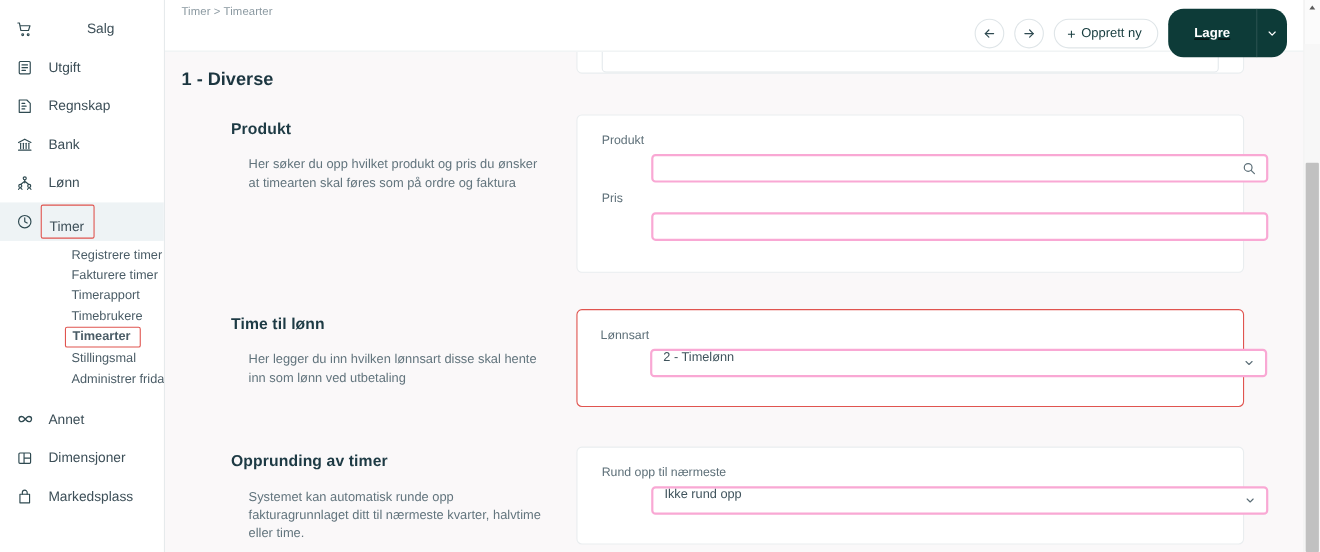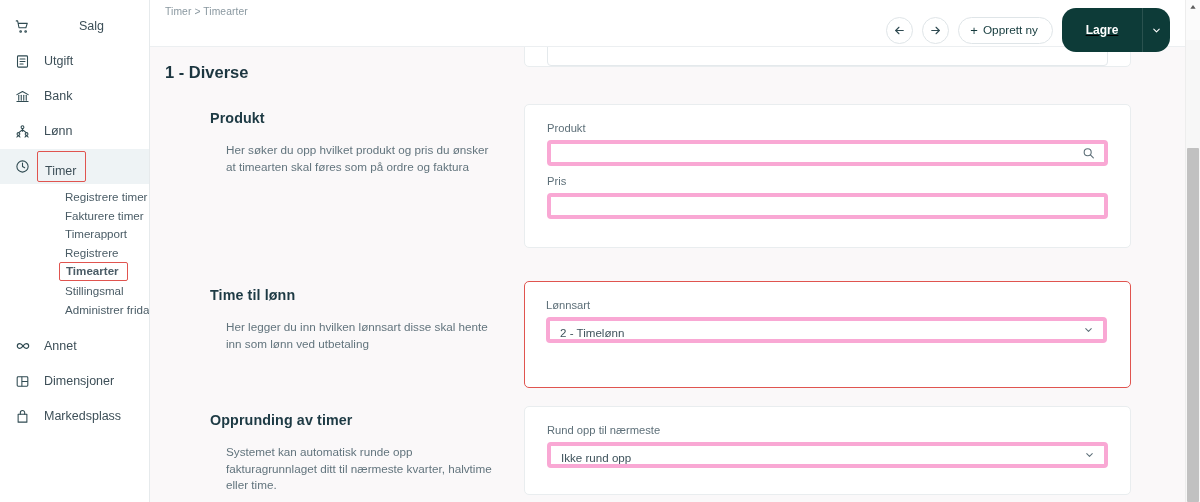--- a/index.html
+++ b/index.html
@@ -214,29 +214,30 @@
   .field { position: absolute; }
   .f-label {
     font-size: 11.2px;
     color: #5d6f78;
     margin-bottom: 6px;
     display: block;
   }
   .f-input {
     position: relative;
     width: 561px; height: 26px;
-    border: 4px solid #f9a8d4;
+    border: 2px solid #f9a8d4;
     border-radius: 4px;
     background: #fff;
     display: flex;
-    align-items: flex-end;
+    align-items: flex-start;
     padding: 0 10px;
     font-size: 11.6px;
     color: #3f535c;
     cursor: text;
+    margin-left: 45px;
   }
   .f-input.select { cursor: pointer; }
   .f-adorn {
     position: absolute;
     right: 9px; top: 50%;
     transform: translateY(-50%);
     color: #5d6f78;
     display: flex;
     pointer-events: none;
   }
@@ -295,20 +296,31 @@
         <svg width="15" height="15" viewBox="0 0 24 24" fill="none" stroke="currentColor" stroke-width="1.7" stroke-linecap="round" stroke-linejoin="round">
             <rect x="4" y="3" width="16" height="18" rx="1.5"></rect>
             <line x1="8" y1="8" x2="16" y2="8"></line>
             <line x1="8" y1="12" x2="16" y2="12"></line>
             <line x1="8" y1="16" x2="13" y2="16"></line>
           </svg>
       </span>
       <span class="nav-label">Utgift</span>
     </div>
 
+    <div class="nav-item">
+      <span class="nav-ico">
+        <svg width="15" height="15" viewBox="0 0 24 24" fill="none" stroke="currentColor" stroke-width="1.7" stroke-linecap="round" stroke-linejoin="round">
+            <path d="M4 3h11l5 5v13H4z"></path>
+            <line x1="8" y1="8" x2="12" y2="8"></line>
+            <line x1="8" y1="12" x2="14" y2="12"></line>
+            <line x1="8" y1="16" x2="12" y2="16"></line>
+          </svg>
+      </span>
+      <span class="nav-label">Regnskap</span>
+    </div>
 
     <div class="nav-item">
       <span class="nav-ico">
         <svg width="15" height="15" viewBox="0 0 24 24" fill="none" stroke="currentColor" stroke-width="1.7" stroke-linecap="round" stroke-linejoin="round">
             <path d="M3 9l9-5 9 5"></path>
             <line x1="3" y1="20" x2="21" y2="20"></line>
             <line x1="6" y1="10" x2="6" y2="18"></line>
             <line x1="10" y1="10" x2="10" y2="18"></line>
             <line x1="14" y1="10" x2="14" y2="18"></line>
             <line x1="18" y1="10" x2="18" y2="18"></line>
@@ -344,21 +356,21 @@
       <div class="sub-item">
         <span>Registrere timer</span>
       </div>
       <div class="sub-item">
         <span>Fakturere timer</span>
       </div>
       <div class="sub-item">
         <span>Timerapport</span>
       </div>
       <div class="sub-item">
-        <span>Registrere</span>
+        <span>Timebrukere</span>
       </div>
       <div class="sub-item">
         <span class="annot">Timearter</span>
       </div>
       <div class="sub-item">
         <span>Stillingsmal</span>
       </div>
       <div class="sub-item">
         <span>Administrer fridager</span>
       </div>
@@ -467,21 +479,21 @@
             </div>
           </div>
         </div>
 
         <div class="section" style="top:240px;">
           <div class="sec-left">
             <h2 class="sec-h">Time til lønn</h2>
             <p class="sec-p">Her legger du inn hvilken lønnsart disse skal hente inn som lønn ved utbetaling</p>
           </div>
 
-          <div class="card flagged" style="top:-6px; height:107px;">
+          <div class="card flagged" style="top:-6px; height:89px;">
             <div class="field" style="left:21px; top:17px;">
               <label class="f-label">Lønnsart</label>
               <div class="f-input select">
                 <span class="f-val">2 - Timelønn</span>
                 <span class="f-adorn">
                   <svg width="11" height="11" viewBox="0 0 24 24" fill="none" stroke="currentColor" stroke-width="2.2" stroke-linecap="round" stroke-linejoin="round">
                       <polyline points="6 9 12 15 18 9"></polyline>
                     </svg>
                 </span>
               </div>

